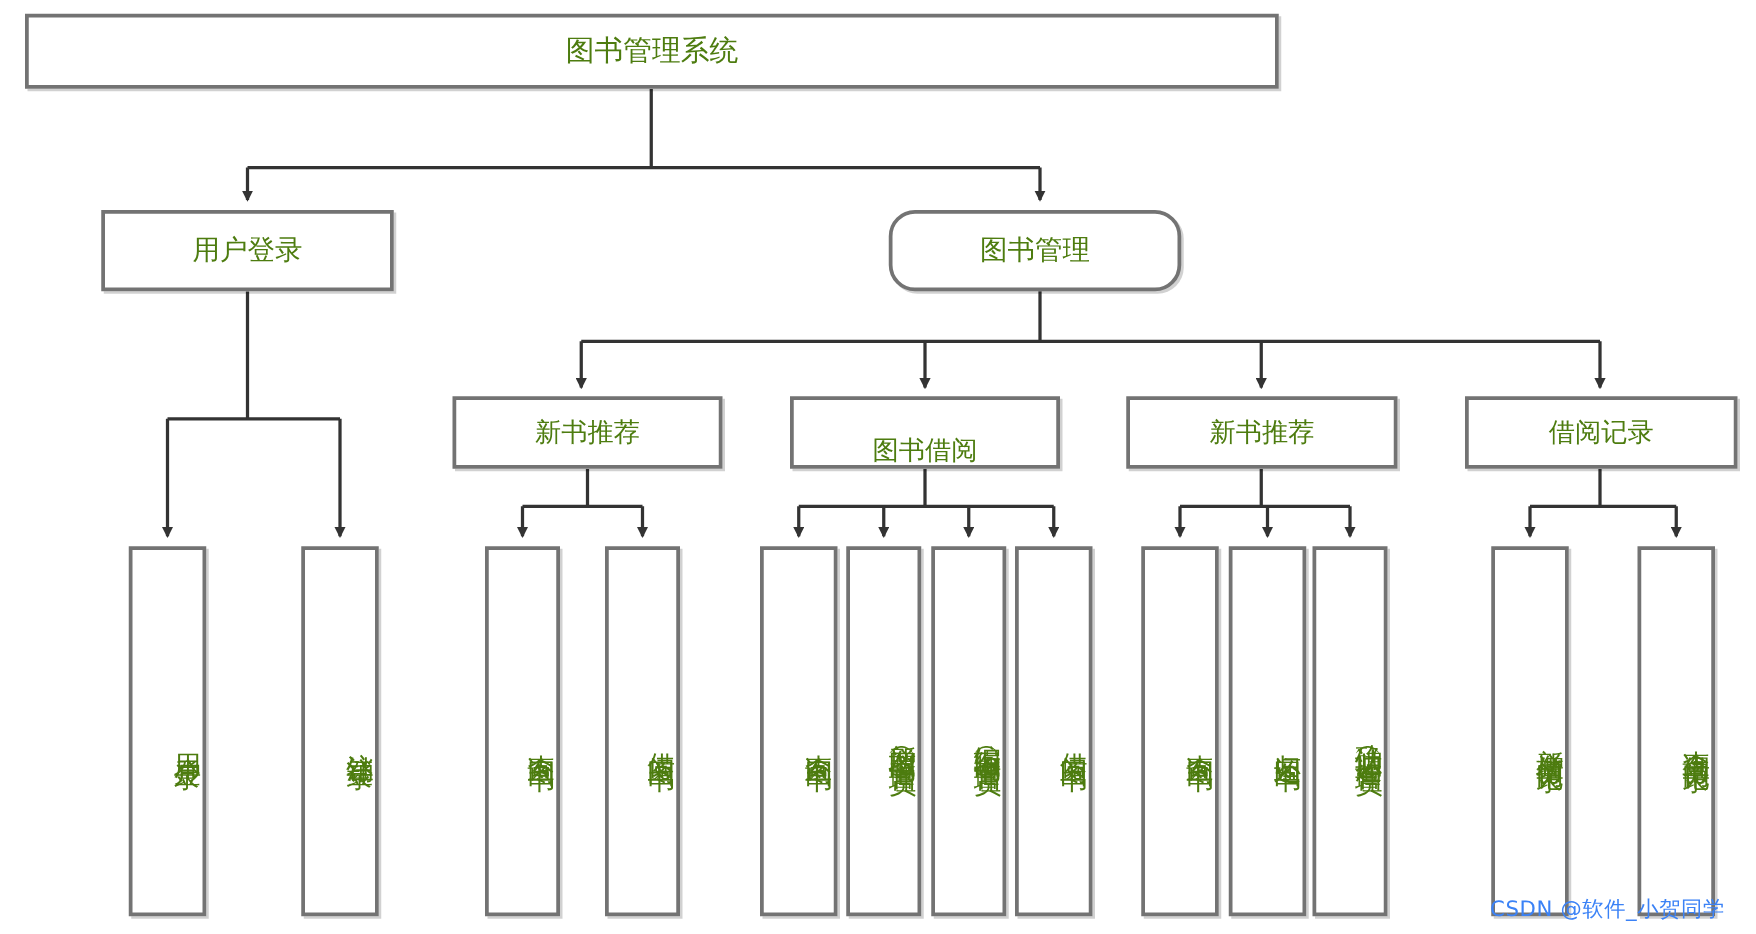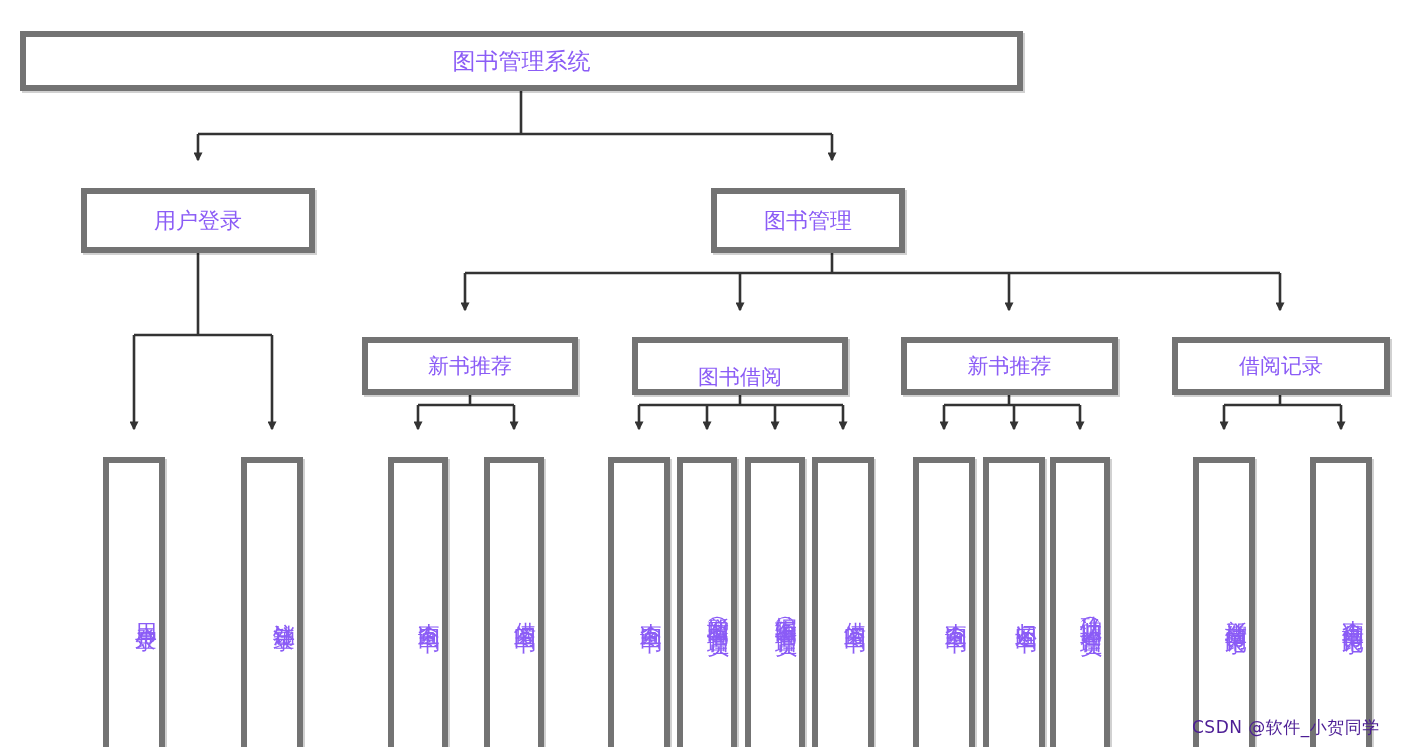--- a/index.html
+++ b/index.html
@@ -21,28 +21,27 @@
     position: absolute;
     left: 0;
     top: 0;
     width: 1405px;
     height: 747px;
     pointer-events: none;
   }
   .node {
     position: absolute;
     box-sizing: border-box;
-    border: 6px solid #737373;
+    border: 3px solid #737373;
     background: #ffffff;
     display: flex;
     align-items: center;
     justify-content: center;
-    color: #8b5cf6;
+    color: #4d7c0f;
     box-shadow: 2px 2px 0 rgba(0,0,0,0.18);
-    margin-top: 20px;
   }
   .node.root {
     font-size: 23px;
   }
   .node.level2 {
     font-size: 22px;
   }
   .node.level3 {
     font-size: 21px;
   }
@@ -58,21 +57,21 @@
   .node .label {
     display: block;
     line-height: 1.15;
     white-space: nowrap;
   }
   #watermark {
     position: absolute;
     left: 1192px;
     top: 716px;
     font-size: 17px;
-    color: #4c1d95;
+    color: #3b82f6;
     white-space: nowrap;
     letter-spacing: 0.5px;
   }
 </style>
 </head>
 <body>
 
 <div id="diagram-root">
 
   <svg id="edge-layer" viewBox="0 0 1405 747" xmlns="http://www.w3.org/2000/svg">
@@ -125,21 +124,21 @@
     </g>
   </svg>
 
   <div class="node root" style="left:20px; top:11px; width:1003px; height:60px;">
     <span class="label">图书管理系统</span>
   </div>
 
   <div class="node level2" style="left:81px; top:168px; width:234px; height:65px;">
     <span class="label">用户登录</span>
   </div>
-  <div class="node level2" style="left:711px; top:168px; width:194px; height:65px;">
+  <div class="node level2" style="left:711px; top:168px; width:234px; height:65px;border-radius:21px;">
     <span class="label">图书管理</span>
   </div>
 
   <div class="node level3" style="left:362px; top:317px; width:216px; height:58px;justify-content:center;">
     <span class="label">新书推荐</span>
   </div>
   <div class="node level3" style="left:632px; top:317px; width:216px; height:58px;align-items:flex-end;">
     <span class="label">图书借阅</span>
   </div>
   <div class="node level3" style="left:901px; top:317px; width:217px; height:58px;">

